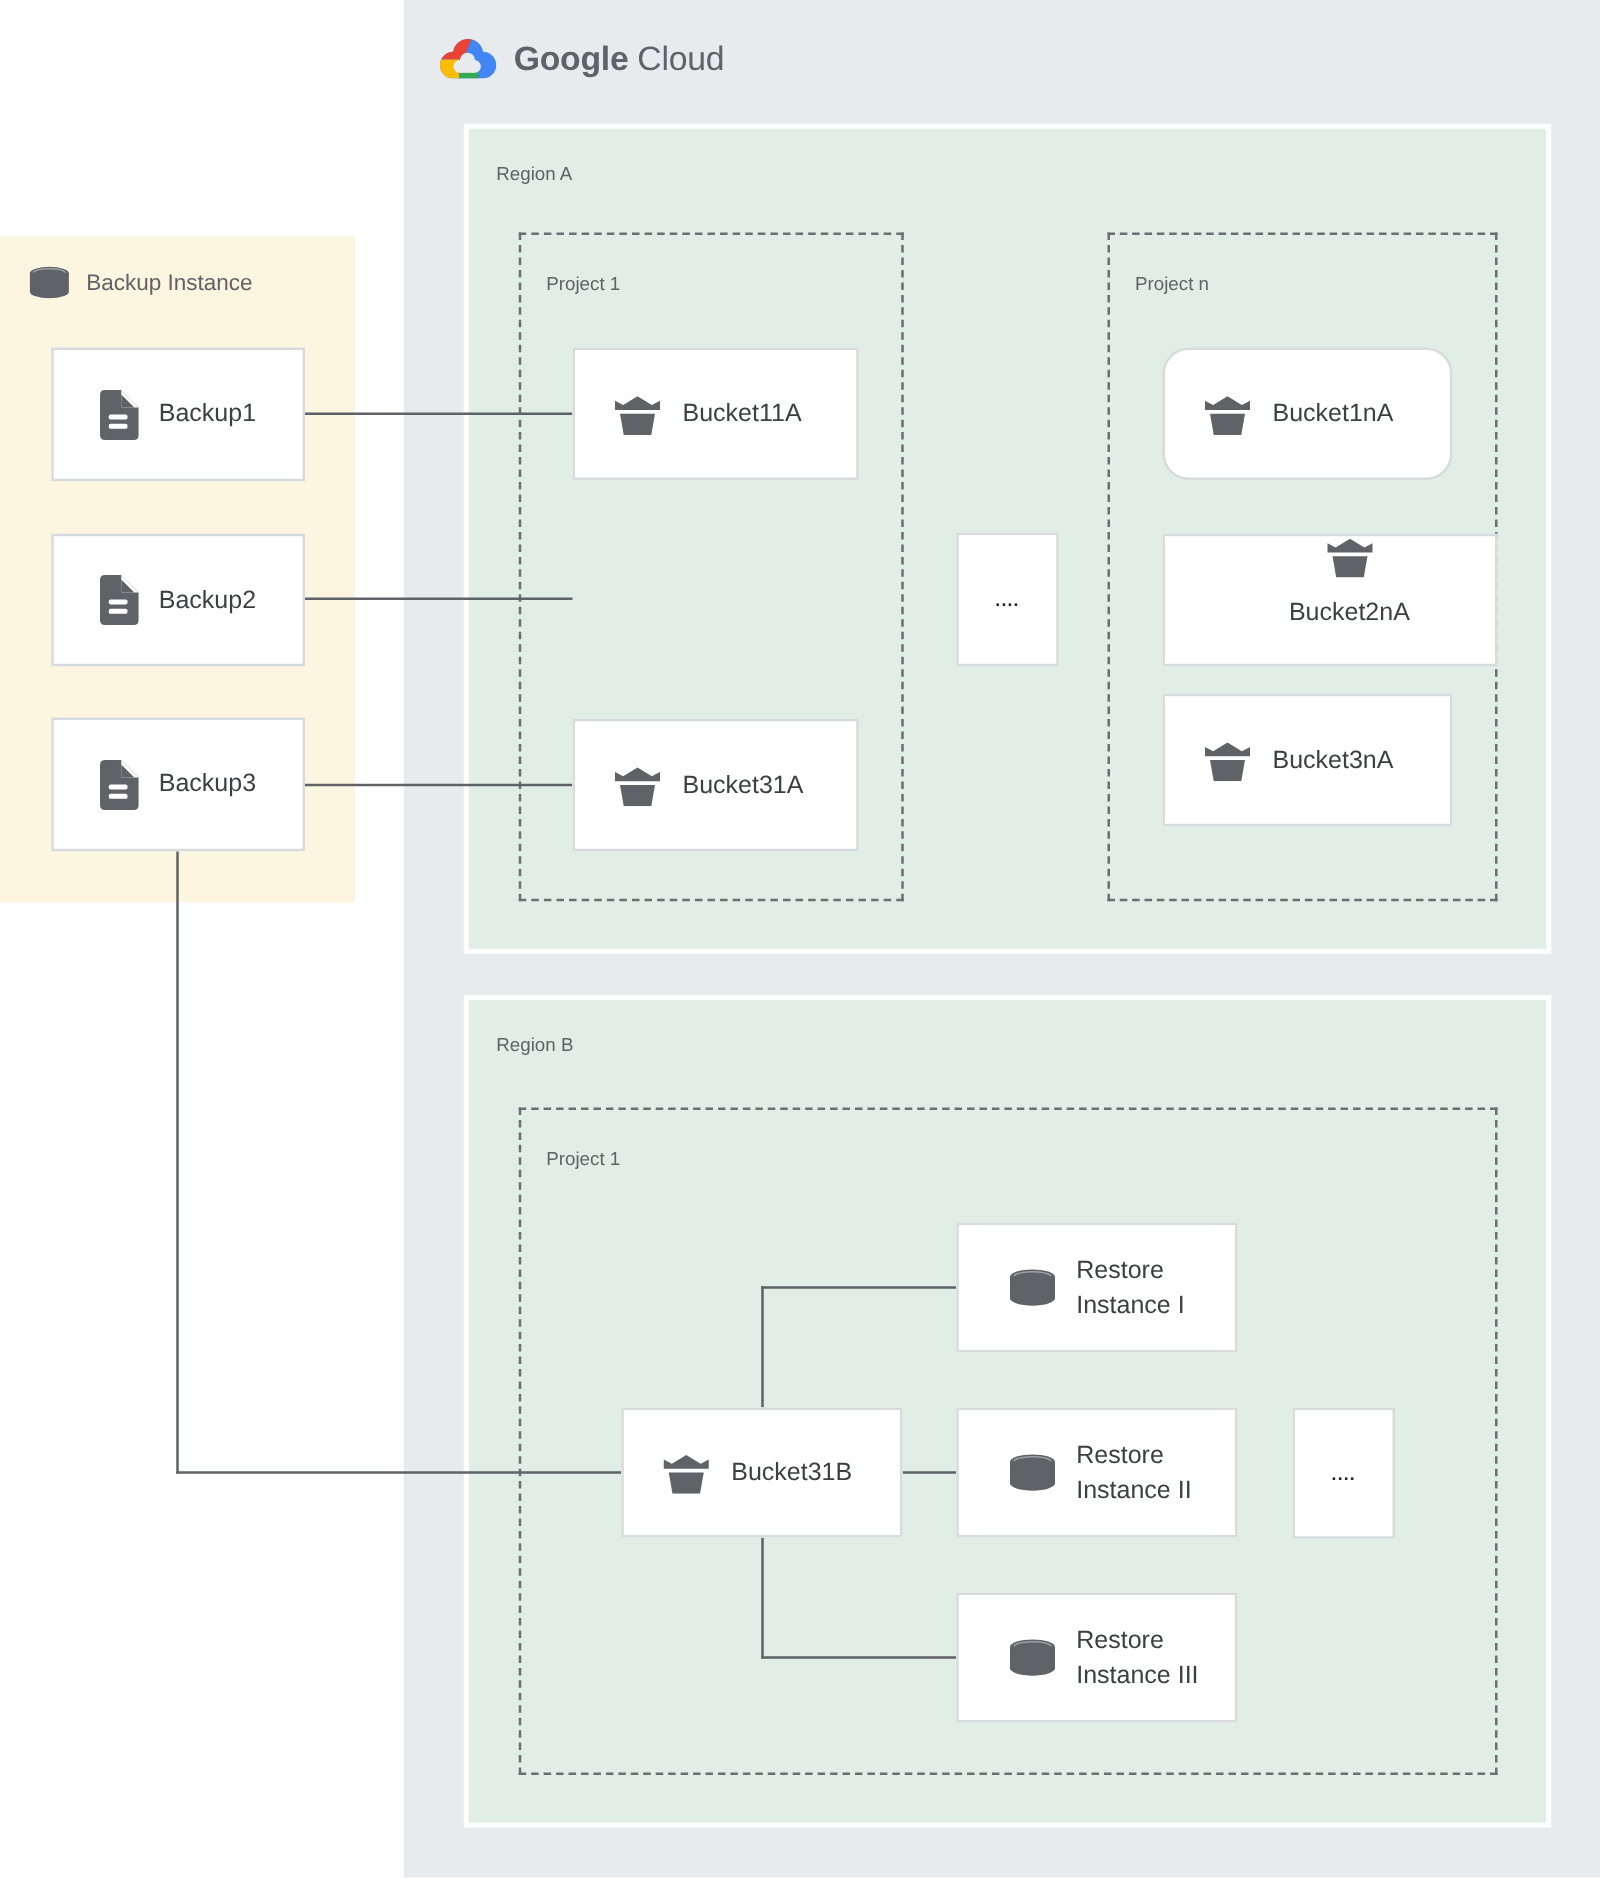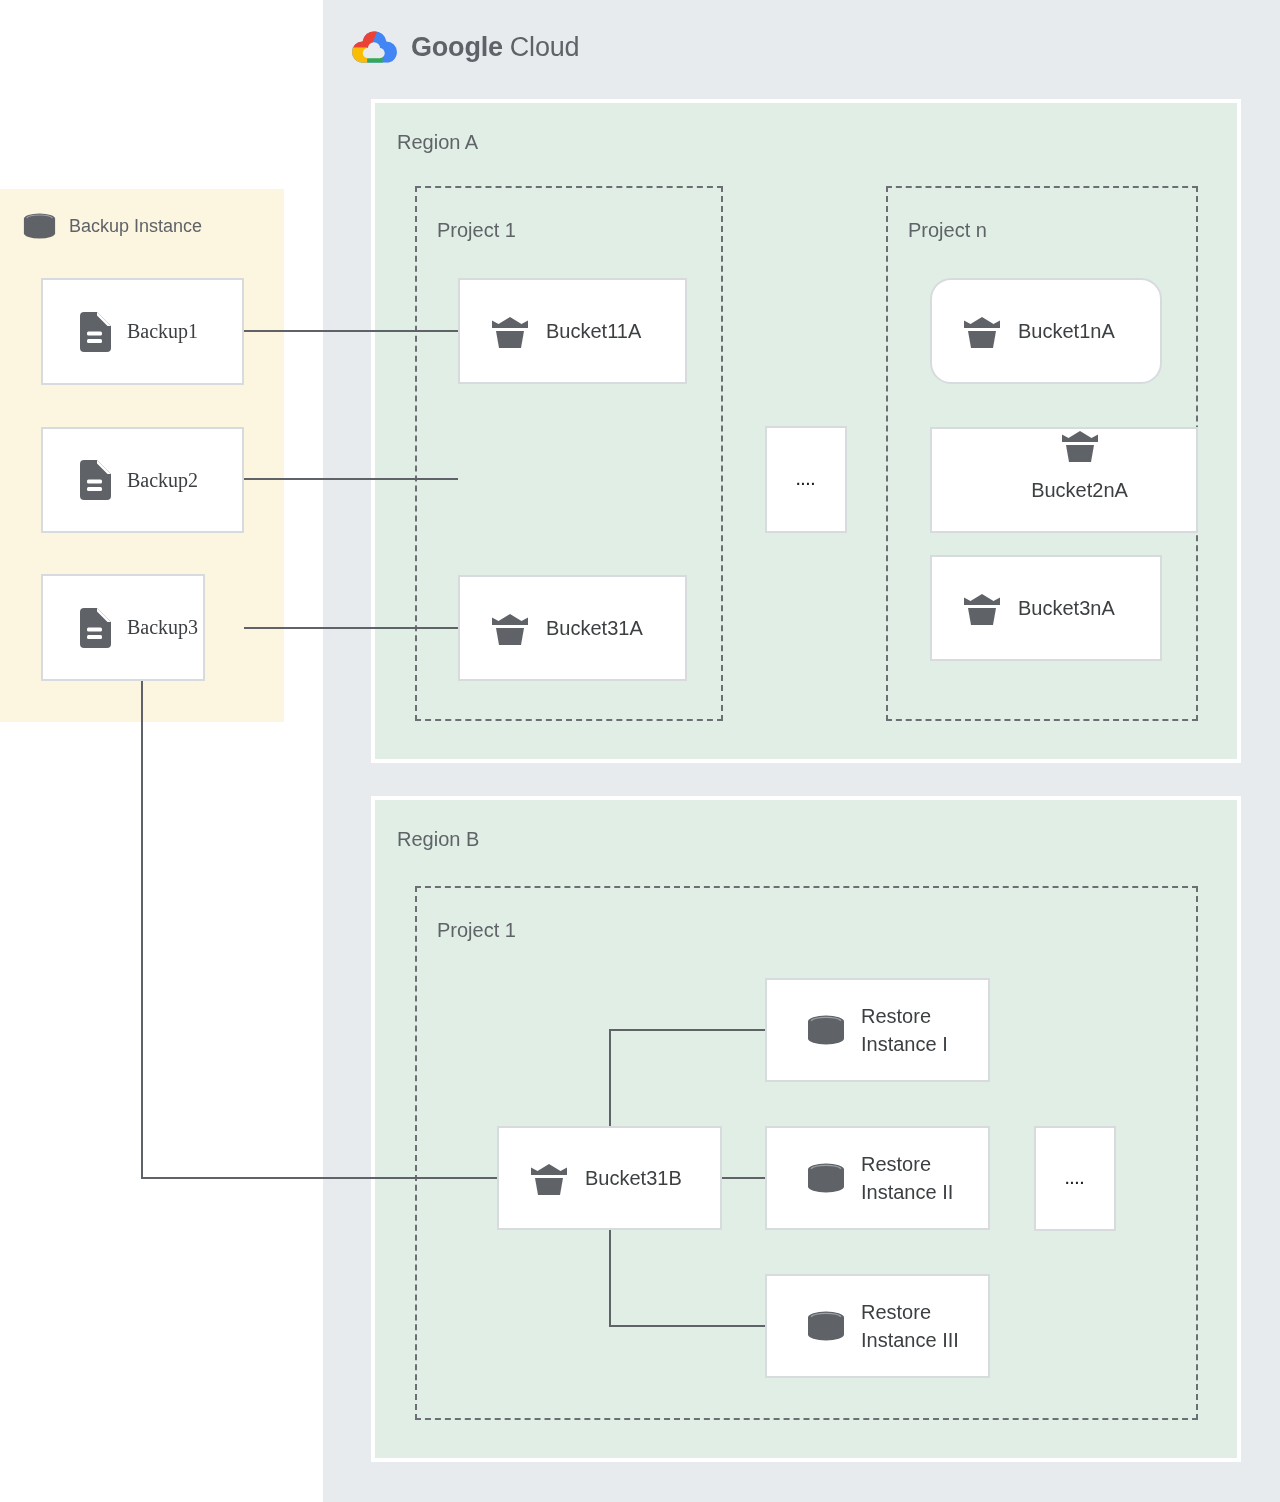--- a/index.html
+++ b/index.html
@@ -6,31 +6,31 @@
   .page{
     position:relative;width:1280px;height:1502px;background:#ffffff;
     font-family:"Liberation Sans", sans-serif;overflow:hidden;
   }
   .gray-panel{position:absolute;left:323px;top:0;width:957px;height:1502px;background:#e8ebee;}
   .logo{position:absolute;left:351px;top:28px;display:flex;align-items:center;gap:13px;}
   .logo-text{font-size:27px;color:#5f6368;letter-spacing:-0.2px;text-align:center;}
   .logo-text .g{font-weight:600;}
   .logo-text .c{font-weight:400;margin-left:7px;}
   .region{position:absolute;background:#e0eee6;border:4px solid #ffffff;box-sizing:border-box;}
-  .region-label,.project-label{position:absolute;font-size:20px;color:#5f6368;}
+  .region-label,.project-label{position:absolute;font-size:15px;color:#5f6368;}
   .project{position:absolute;border:2px dashed #6b6f73;box-sizing:border-box;}
   .yellow-panel{position:absolute;left:0;top:189px;width:284px;height:533px;background:#fcf5e0;}
   .panel-title{position:absolute;left:21px;top:213px;display:flex;align-items:center;gap:11px;}
   .panel-title span{font-size:18px;color:#5f6368;}
   .node{
     position:absolute;background:#ffffff;border:2px solid #d8dbde;box-sizing:border-box;
     display:flex;align-items:center;gap:17px;padding-left:31px;
   }
   .node .label{font-size:20px;color:#3c4043;}
-  .backup-node{padding-left:35px;gap:16px;font-family:Liberation Serif, serif;}
+  .backup-node{padding-left:35px;gap:16px;}
   .restore-node{padding-left:40px;gap:16px;}
   .restore-node .label{width:124px;line-height:28px;}
   .dots-box{
     position:absolute;background:#ffffff;border:2px solid #d8dbde;box-sizing:border-box;
     display:flex;align-items:center;justify-content:center;
   }
   .dots-box .label{font-size:14px;font-weight:700;color:#202124;letter-spacing:1px;}
   .conn{position:absolute;background:#5f6368;}
   .icon{display:flex;color:#5f6368;}
   svg{display:block;}
@@ -132,21 +132,21 @@
     <span class="label">Backup1</span>
   </div>
   <div class="node backup-node" style="left:41px;top:427px;width:203px;height:106px;">
     <span class="icon">
         <svg width="33" height="40" viewBox="0 0 33 40">
           <use href="#i-doc"></use>
         </svg>
       </span>
     <span class="label">Backup2</span>
   </div>
-  <div class="node backup-node" style="left:41px;top:574px;width:164px;height:107px;">
+  <div class="node backup-node" style="left:41px;top:574px;width:203px;height:107px;">
     <span class="icon">
         <svg width="33" height="40" viewBox="0 0 33 40">
           <use href="#i-doc"></use>
         </svg>
       </span>
     <span class="label">Backup3</span>
   </div>
 
   <div class="node" style="left:458px;top:278px;width:229px;height:106px;">
     <span class="icon">

